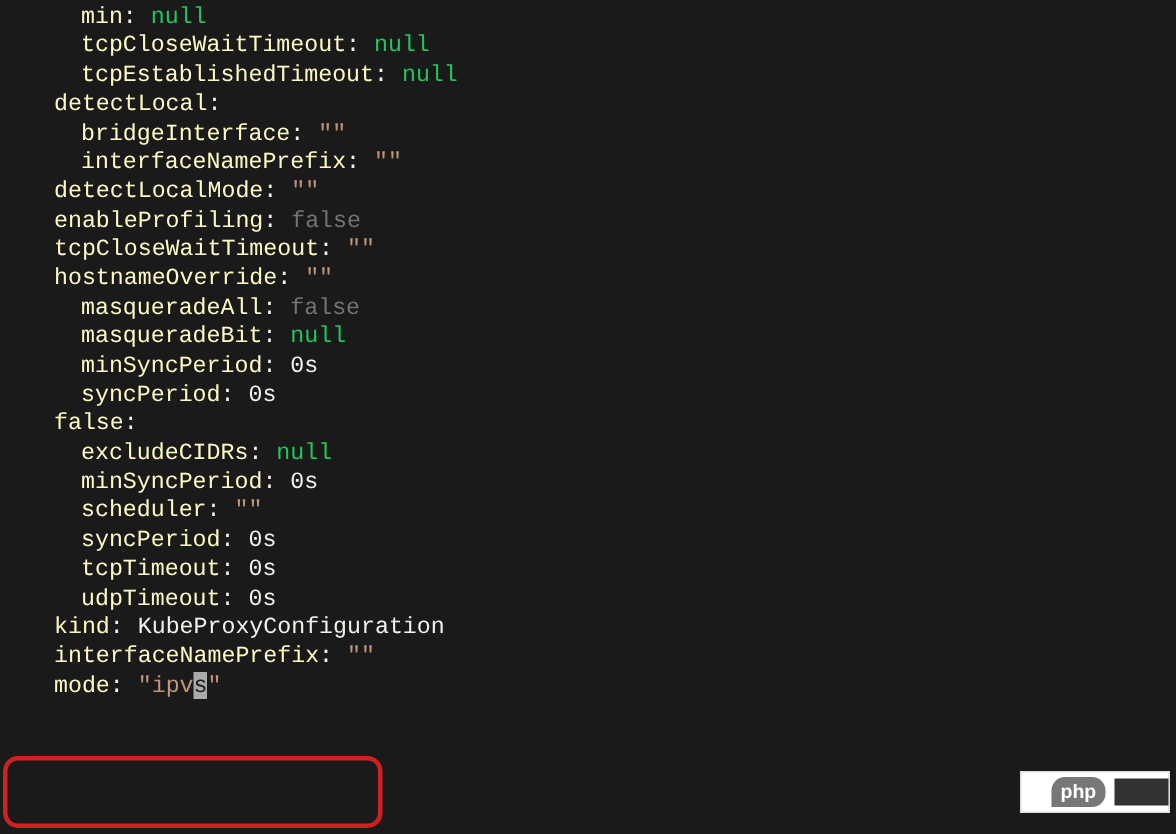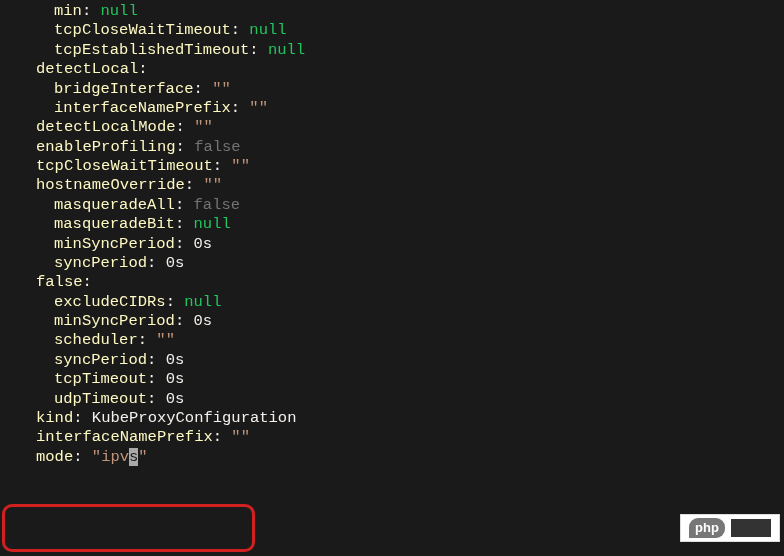--- a/index.html
+++ b/index.html
@@ -50,21 +50,21 @@
     border: 1px solid #ddd;
   }
   .watermark .php {
     background: #777;
     color: #fff;
     font-family: Arial, sans-serif;
     font-weight: bold;
     font-size: 13px;
     padding: 2px 6px;
     border-radius: 9px 9px 9px 0;
-    margin-left: 8px;
+    margin-left: 20px;
   }
   .watermark .cn {
     background: #333;
     width: 40px;
     height: 18px;
     margin-left: 6px;
   }
 </style>
 </head>
 <body>

